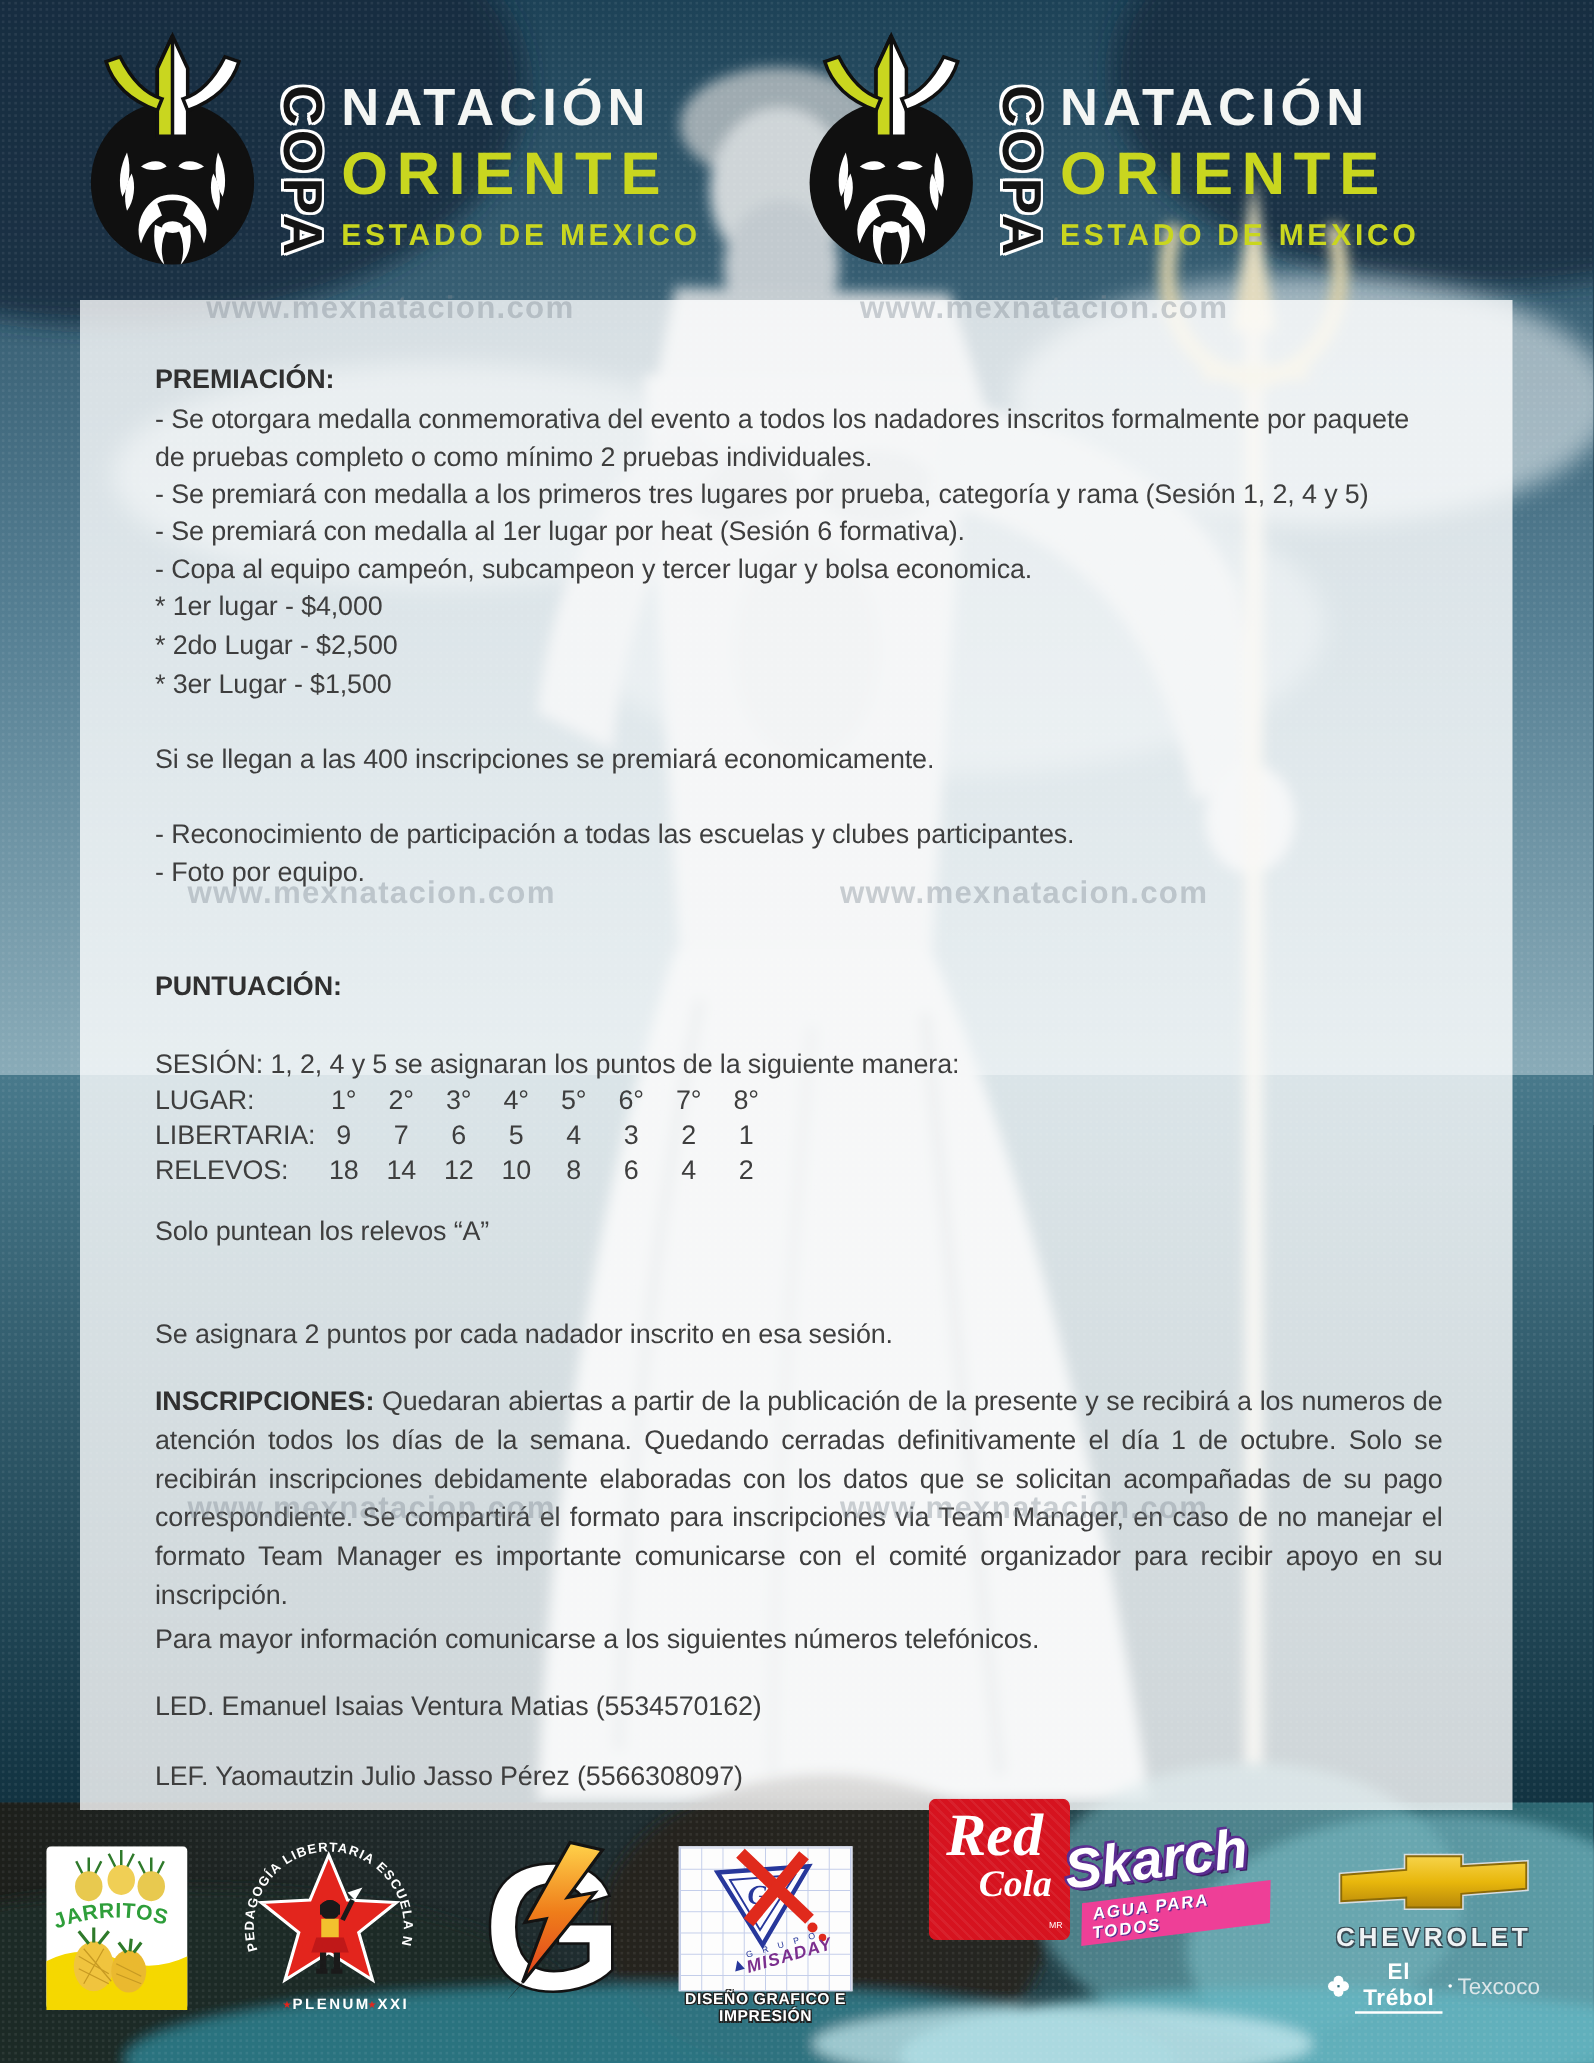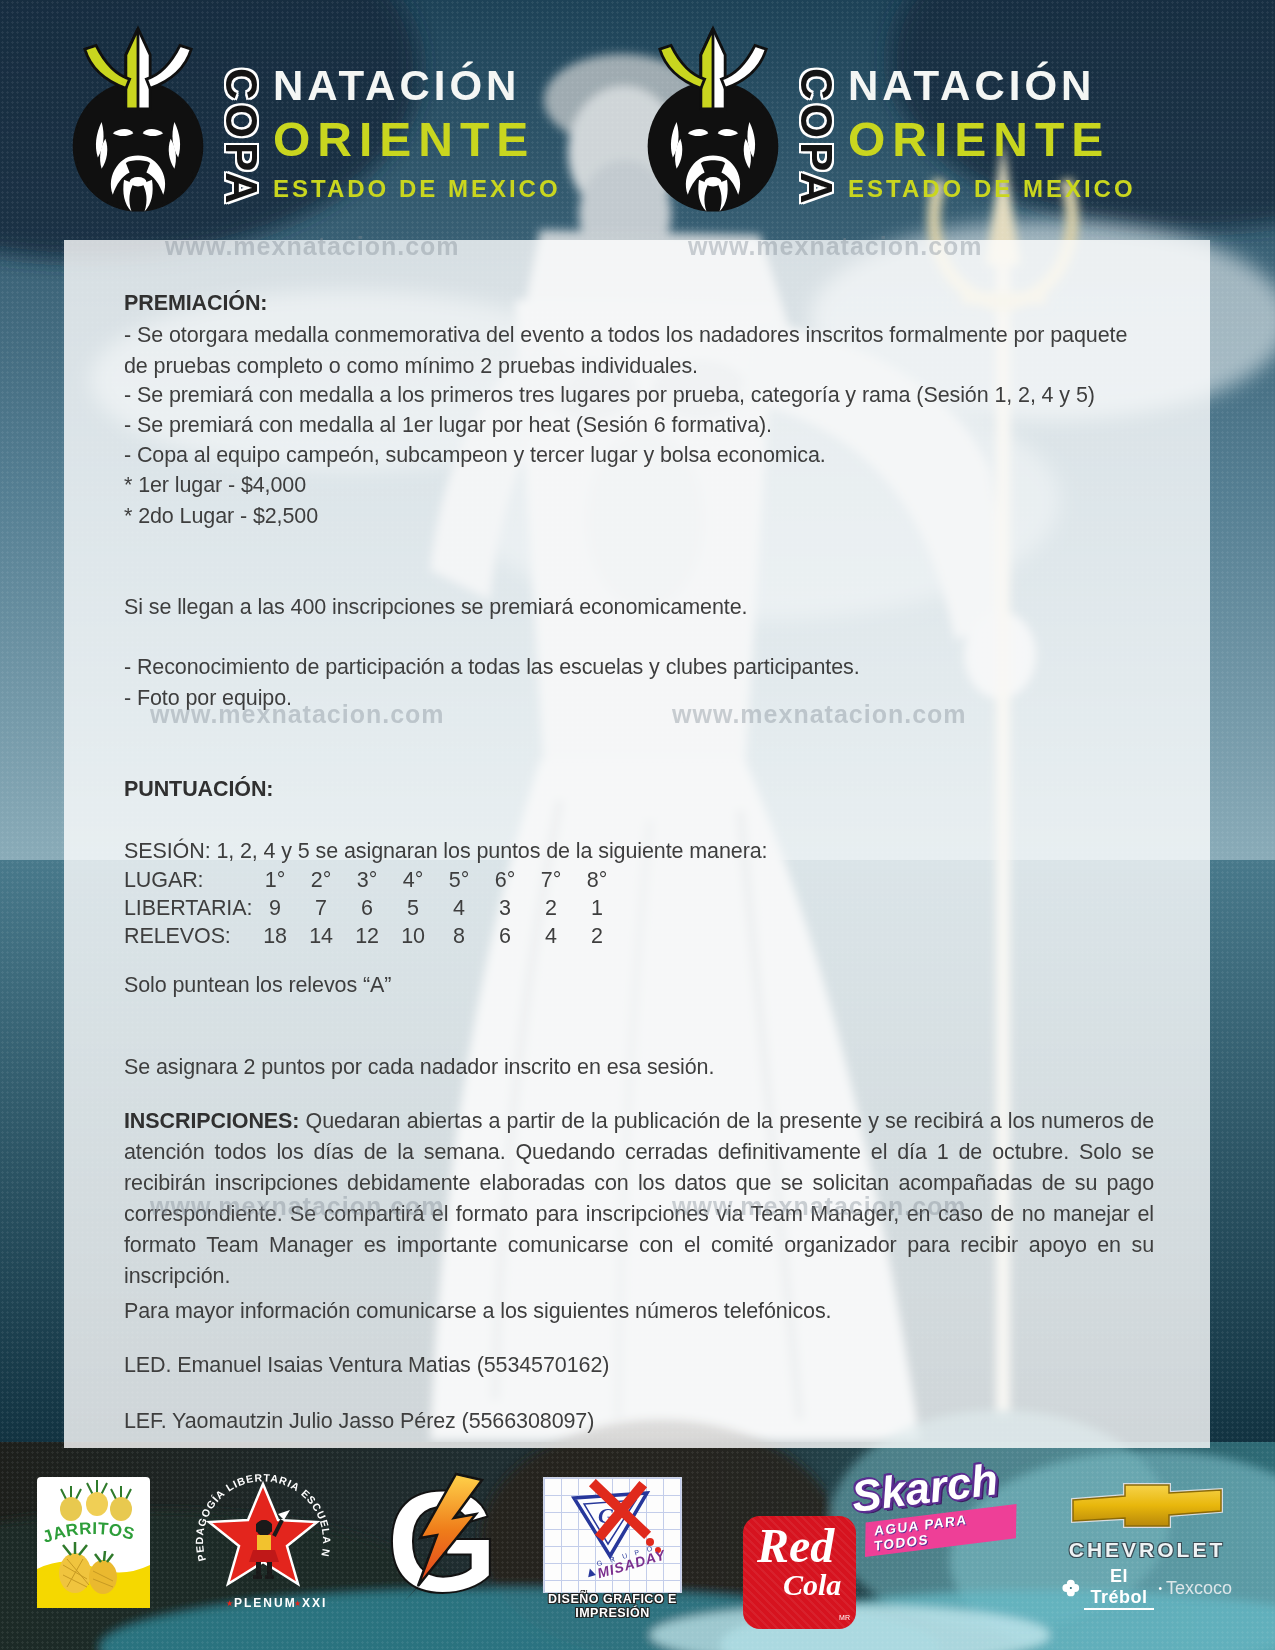--- a/index.html
+++ b/index.html
@@ -39,21 +39,21 @@
   .jarritos{left:37px;top:1477px;width:113px;height:131px;}
   .star{left:190px;top:1462px;width:146px;height:152px;}
   .gtile{left:390px;top:1468px;width:108px;height:134px;}
   .misaday{left:543px;top:1477px;width:137px;height:114px;background:#fdfdfd;
            background-image:linear-gradient(#c3cdea 1px,transparent 1px),
                             linear-gradient(90deg,#c3cdea 1px,transparent 1px);
            background-size:17px 17px;border:1px solid #cfd6ea;}
   .mistag{left:525px;top:1592px;width:175px;text-align:center;
           font-size:12.5px;font-weight:700;color:#fff;letter-spacing:.5px;
           text-shadow:1px 1px 0 #222,-1px -1px 0 #222,1px -1px 0 #222,-1px 1px 0 #222;}
-  .redcola{left:743px;top:1516px;width:113px;height:113px;background:#d6131f;border-radius:17px;
+  .redcola{left:743px;top:1439px;width:113px;height:113px;background:#d6131f;border-radius:6px;
            background-image:repeating-linear-gradient(45deg,rgba(255,255,255,.06) 0 2px,transparent 2px 6px);
            font-family:"Liberation Serif",serif;color:#fff;}
   .redcola .red{position:absolute;left:14px;top:2px;font-size:48px;font-style:italic;font-weight:700;}
   .redcola .cola{position:absolute;left:40px;top:52px;font-size:30px;font-style:italic;font-weight:700;}
   .redcola .mr{position:absolute;right:6px;bottom:8px;font-size:7px;font-family:"Liberation Sans",sans-serif;}
   .skarch{left:856px;top:1462px;width:160px;height:125px;transform:rotate(-7deg);}
   .skword{font-size:44px;font-weight:900;font-style:italic;color:#fff;letter-spacing:0;
           text-shadow:2px 0 #5b2d91,-2px 0 #5b2d91,0 2px #5b2d91,0 -2px #5b2d91,
                       2px 2px #5b2d91,-2px -2px #5b2d91,3px 3px 0 #3c1e63;}
   .skband{display:inline-block;margin:2px 0 0 8px;padding:2px 9px;background:#ee3f97;
@@ -205,20 +205,21 @@
 
   <div class="panel">
 
     <div class="tb hd" style="top:48px">PREMIACIÓN:</div>
     <div class="tb" style="top:80px">- Se otorgara medalla conmemorativa del evento a todos los nadadores inscritos formalmente por paquete de pruebas completo o como mínimo 2 pruebas individuales.</div>
     <div class="tb" style="top:140px">- Se premiará con medalla a los primeros tres lugares por prueba, categoría y rama (Sesión 1, 2, 4 y 5)</div>
     <div class="tb" style="top:170px">- Se premiará con medalla al 1er lugar por heat (Sesión 6 formativa).</div>
     <div class="tb" style="top:200px">- Copa al equipo campeón, subcampeon y tercer lugar y bolsa economica.</div>
     <div class="tb" style="top:230px">* 1er lugar - $4,000</div>
     <div class="tb" style="top:261px">* 2do Lugar - $2,500</div>
+    <div class="tb" style="top:292px">* 3er Lugar - $1,500</div>
     <div class="tb" style="top:352px">Si se llegan a las 400 inscripciones se premiará economicamente.</div>
     <div class="tb" style="top:412px">- Reconocimiento de participación a todas las escuelas y clubes participantes.</div>
     <div class="tb" style="top:443px">- Foto por equipo.</div>
 
     <div class="tb hd" style="top:534px">PUNTUACIÓN:</div>
     <div class="tb" style="top:596px">SESIÓN: 1, 2, 4 y 5 se asignaran los puntos de la siguiente manera:</div>
 
     <div class="tb" style="top:626px">
       <div class="scorerow">
         <span class="slbl">LUGAR:</span>

